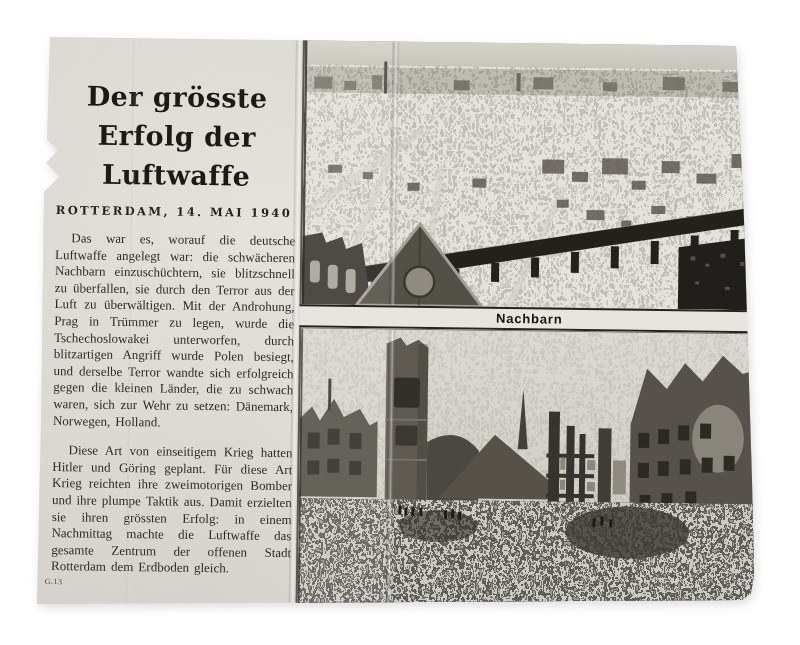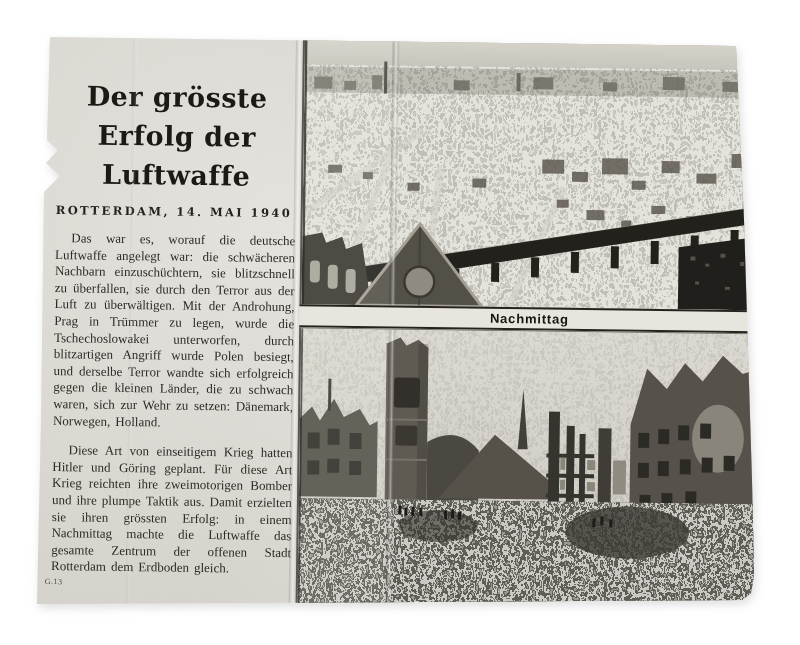--- a/index.html
+++ b/index.html
@@ -181,21 +181,21 @@
               <rect x="395" y="240" width="4" height="3"></rect>
                 <rect x="425" y="245" width="5" height="3"></rect>
             </g>
             <rect x="0" y="0" width="88" height="268" fill="rgba(246,244,237,0.10)"></rect>
             <rect x="88" y="0" width="7" height="268" fill="url(#creaseG)"></rect>
             <rect x="0" y="0" width="2.5" height="268" fill="#2e2c27" opacity="0.8"></rect>
           </svg>
         </div>
 
         <div class="caption-strip">
-          <span>Nachmittag</span>
+          <span>Nachbarn</span>
         </div>
 
         <div class="photo photo-bottom">
           <svg viewBox="0 0 462 276" preserveAspectRatio="none">
             <rect x="0" y="0" width="462" height="276" fill="url(#skyB)"></rect>
             <rect x="0" y="0" width="462" height="276" filter="url(#grainLight)" opacity="0.30"></rect>
             <rect x="315" y="128" width="13" height="34" fill="#8f8b81"></rect>
             <g>
               <rect x="352" y="118" width="38" height="52" fill="#77736a"></rect>
               <g fill="#5a574f">

